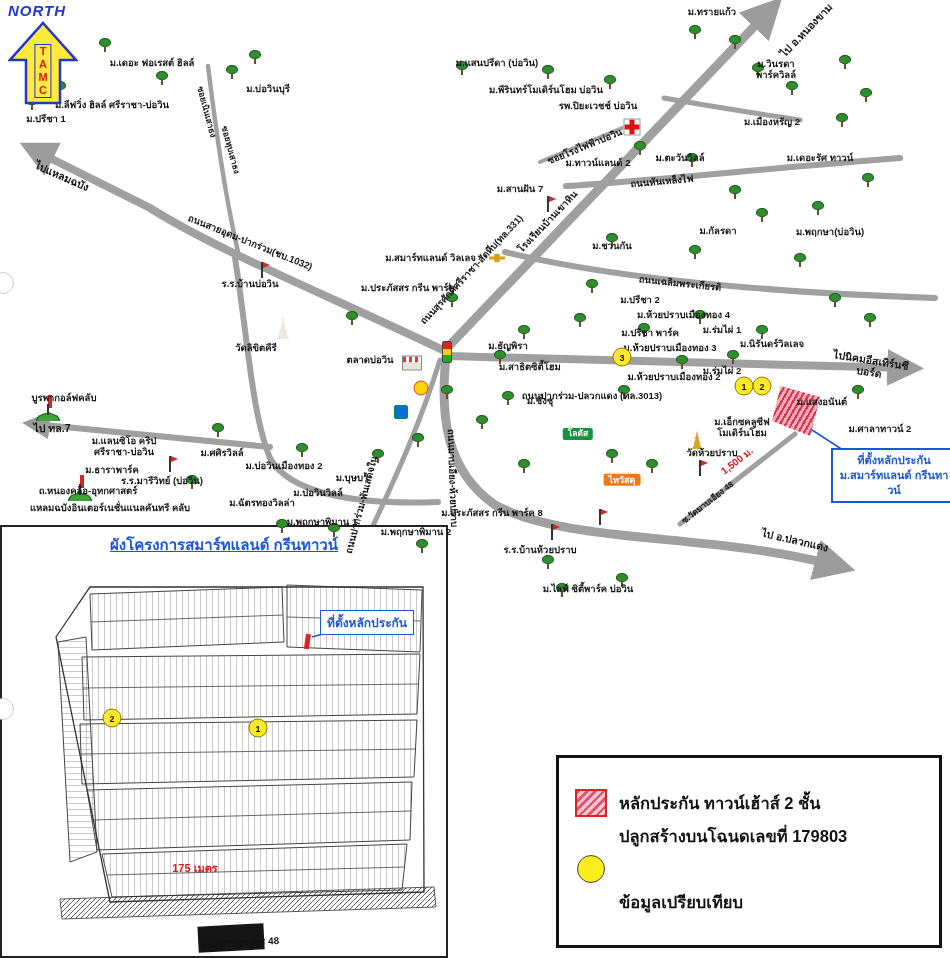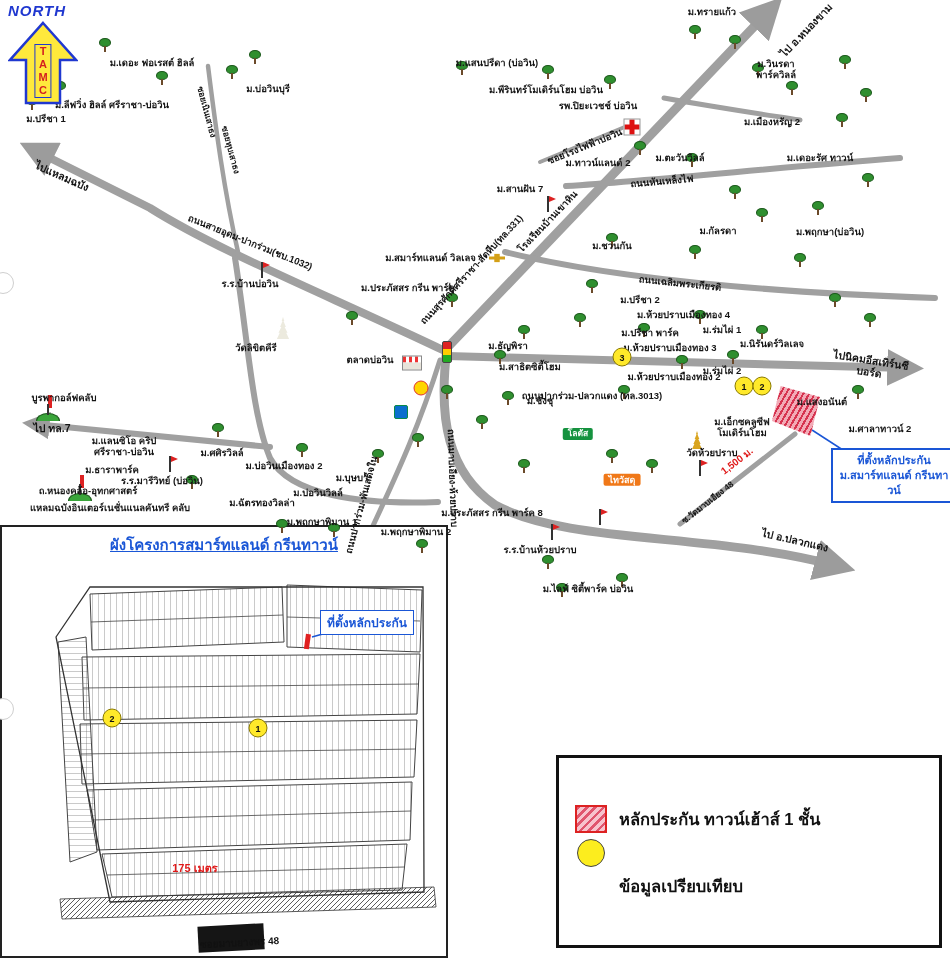--- a/index.html
+++ b/index.html
@@ -186,21 +186,25 @@
     <div id="inset-callout" class="callout">ที่ตั้งหลักประกัน</div>
     <div id="inset-distance">175 เมตร</div>
     <div id="inset-road">ซอยมาบยางพร 48</div>
   </div>
 
   <div id="legend">
     <div class="lrow">
       <span class="lico">
           <span class="sw-hatch"></span>
         </span>
-      <span>หลักประกัน ทาวน์เฮ้าส์ 1 ชั้น</span>
+      <span>หลักประกัน ทาวน์เฮ้าส์ 2 ชั้น</span>
+    </div>
+    <div class="lrow">
+      <span class="lico"></span>
+      <span>ปลูกสร้างบนโฉนดเลขที่ 179803</span>
     </div>
     <div class="lrow">
       <span class="lico">
           <span class="sw-circle"></span>
         </span>
     </div>
     <div class="lrow">
       <span class="lico"></span>
       <span>ข้อมูลเปรียบเทียบ</span>
     </div>

